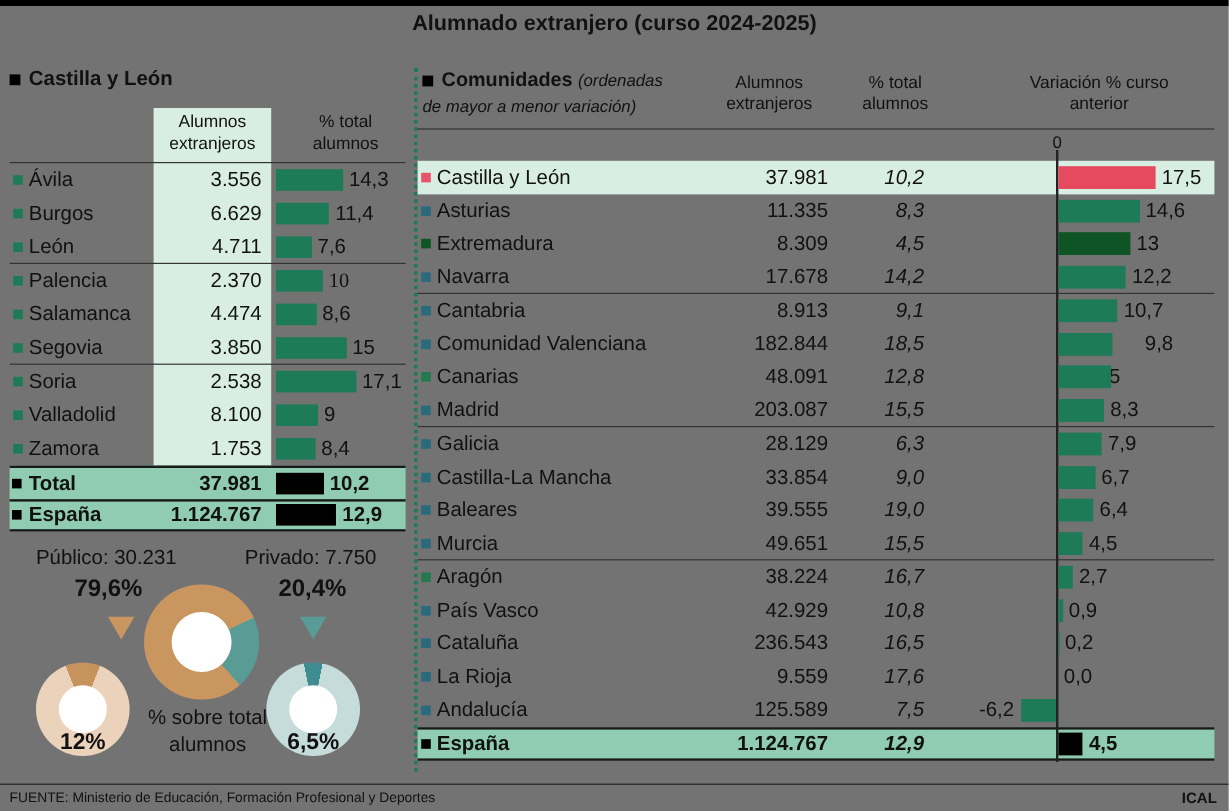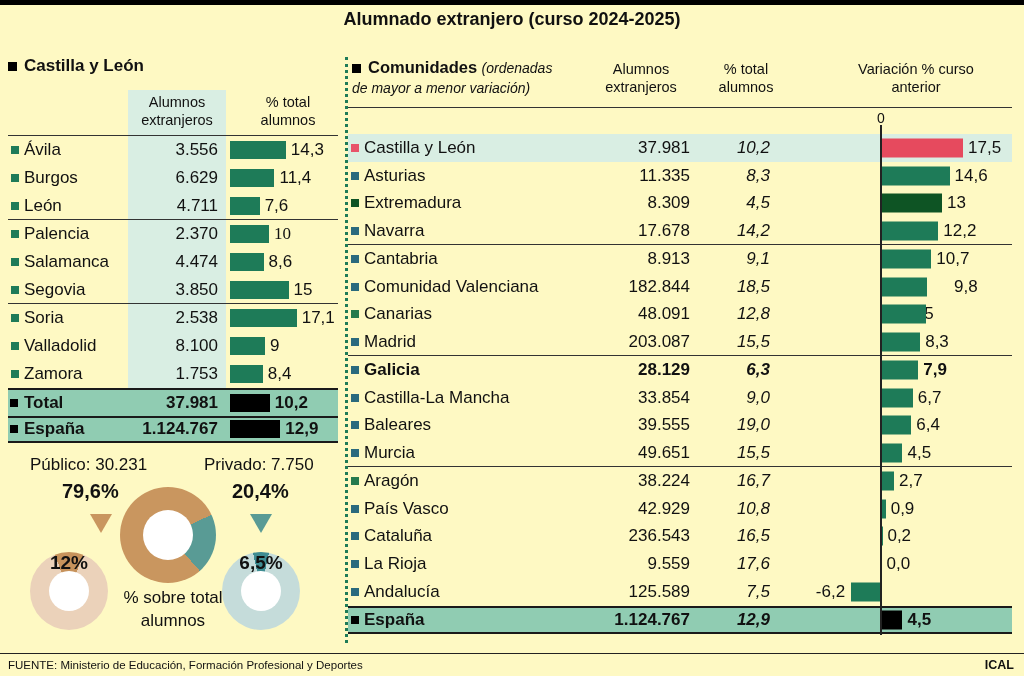--- a/index.html
+++ b/index.html
@@ -1,18 +1,18 @@
 <!DOCTYPE html>
 <html><head>
 <meta charset="utf-8">
 <style>
   * { margin:0; padding:0; box-sizing:border-box; }
   html,body { background:#ffffff; }
   body { font-family:"Liberation Sans", sans-serif; color:#111; }
-  #canvas { position:relative; width:1024px; height:676px; background:#fef9c3; overflow:hidden; }
+  #canvas { position:relative; width:1024px; height:676px; background:#737373; overflow:hidden; }
 
   .topbar { position:absolute; left:0; top:0; width:100%; height:5px; background:#000; }
   .title { position:absolute; left:0; top:9px; width:100%; text-align:center;
            font-size:18px; font-weight:bold; letter-spacing:0; }
 
   .sq { display:inline-block; width:9px; height:9px; background:#000; margin-right:7px; }
   .panel-heading { position:absolute; font-size:17px; font-weight:bold; }
 
   
   #left-block { position:absolute; left:8px; top:90px; width:330px; }
@@ -24,21 +24,21 @@
   .lrow.divider { border-bottom:1px solid #333; }
   .bullet { position:absolute; top:50%; transform:translateY(-50%); width:8px; height:8px; }
   .rname { position:absolute; left:16px; top:50%; transform:translateY(-50%); font-size:17px; }
   .rnum  { position:absolute; left:100px; width:110px; text-align:right; top:50%; transform:translateY(-50%); font-size:17px; }
   .rbar  { position:absolute; left:222px; top:50%; transform:translateY(-50%); height:18px; }
   .rbarlabel { position:absolute; top:50%; transform:translateY(-50%); font-size:17px; }
   .trow { position:relative; height:27.5px; background:#90ccb2; border-top:2px solid #1a1a1a; font-weight:bold; }
   .trow:last-child { border-bottom:2px solid #1a1a1a; }
 
   
-  .donut { position:absolute; border-radius:50%; display:flex; align-items:flex-start; justify-content:center; }
+  .donut { position:absolute; border-radius:50%; display:flex; align-items:flex-end; justify-content:center; }
   .donut::after { content:""; position:absolute; inset:24%; background:#fff; border-radius:50%; }
   .donut-label { position:relative; z-index:2; font-weight:bold; font-size:19px; }
   .sector-label { position:absolute; font-size:17px; white-space:nowrap; }
   .sector-pct { position:absolute; font-size:20px; font-weight:bold; }
   .tri { position:absolute; width:0; height:0; border-left:11px solid transparent; border-right:11px solid transparent; border-top:19px solid #000; }
   #donut-caption { position:absolute; left:112px; top:586px; width:122px; text-align:center; font-size:17px; line-height:23px; }
 
   
   #vsep { position:absolute; left:345px; top:57px; height:586px; width:0; border-left:3px dotted #1e7b58; }
 
@@ -253,21 +253,21 @@
         <span class="vlabel" style="left: 562px;">9,5</span>
       </div>
       <div class="rrow divider" style="height: 27.76px;">
         <span class="bullet" style="left: 3px; background: rgb(42, 106, 125);"></span>
         <span class="cname">Madrid</span>
         <span class="cstud">203.087</span>
         <span class="cpct">15,5</span>
         <span class="vbar" style="width: 38.678px; background: rgb(30, 123, 88); left: 533.5px;"></span>
         <span class="vlabel" style="left: 577.178px;">8,3</span>
       </div>
-      <div class="rrow" style="height: 27.76px; font-weight: bold;">
+      <div class="rrow" style="height: 27.76px;">
         <span class="bullet" style="left: 3px; background: rgb(42, 106, 125);"></span>
         <span class="cname">Galicia</span>
         <span class="cstud">28.129</span>
         <span class="cpct">6,3</span>
         <span class="vbar" style="width: 36.814px; background: rgb(30, 123, 88); left: 533.5px;"></span>
         <span class="vlabel" style="left: 575.314px;">7,9</span>
       </div>
       <div class="rrow" style="height: 27.76px;">
         <span class="bullet" style="left: 3px; background: rgb(42, 106, 125);"></span>
         <span class="cname">Castilla-La Mancha</span>

